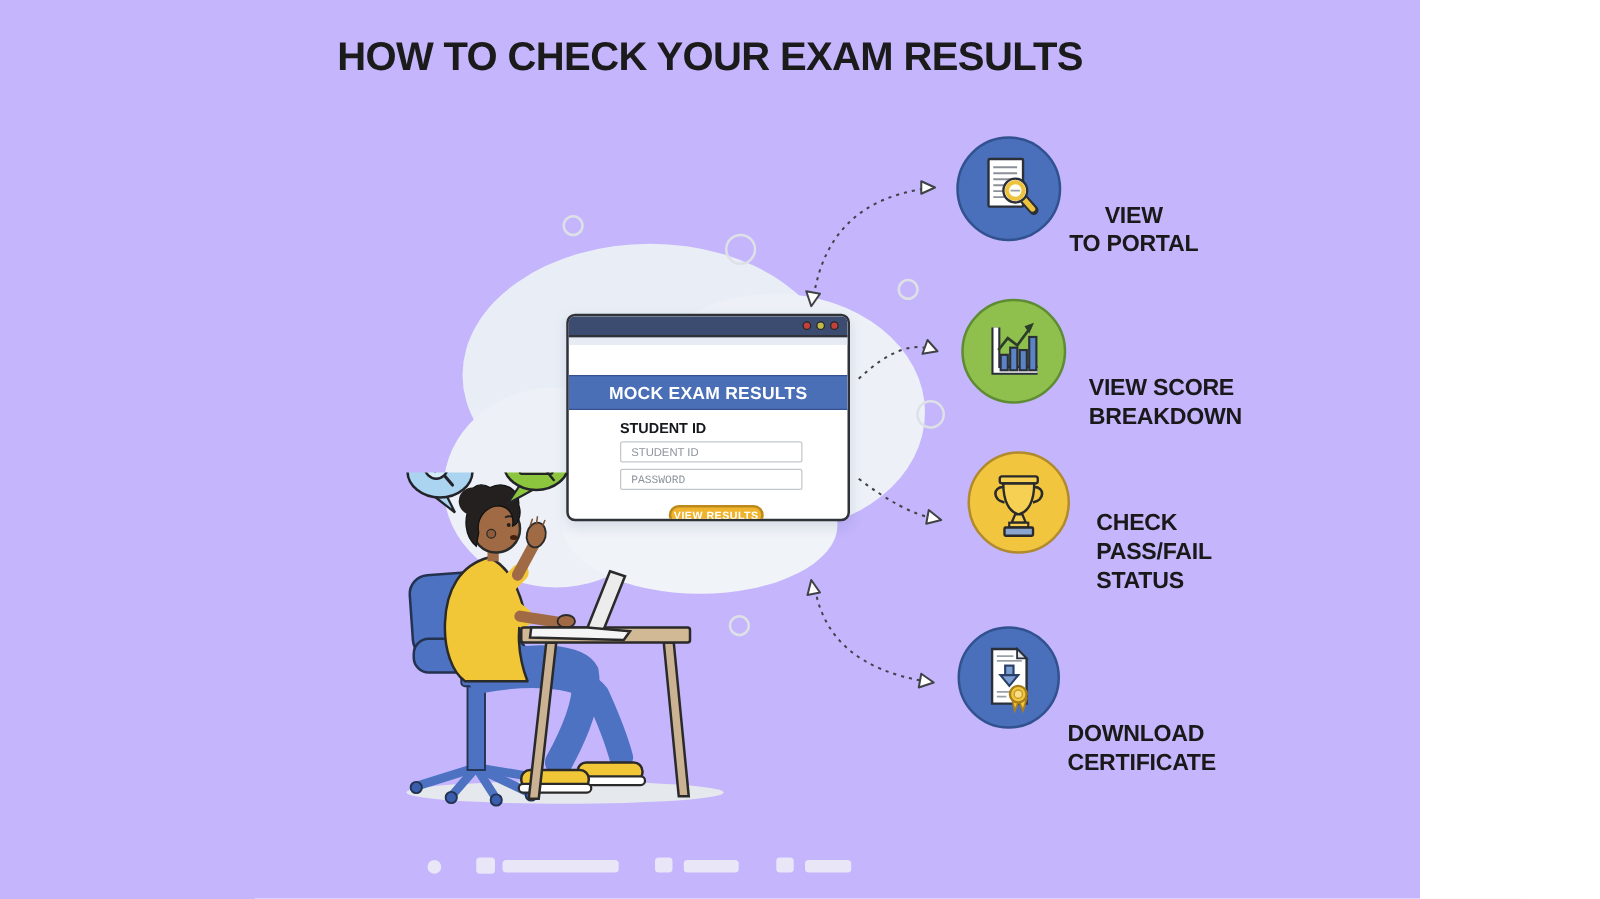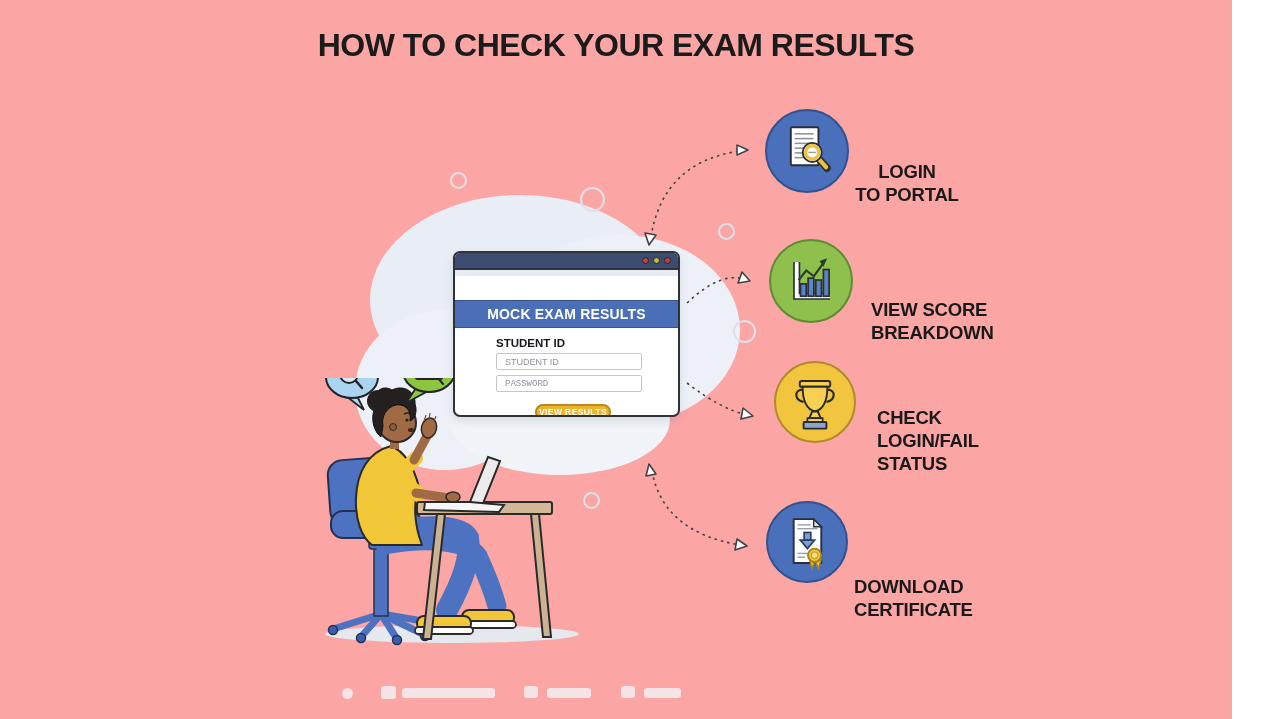--- a/index.html
+++ b/index.html
@@ -1,16 +1,16 @@
 <!DOCTYPE html>
 <html><head>
 <meta charset="utf-8">
 <style>
   html,body{margin:0;padding:0;background:#fff;}
-  .canvas{position:relative;width:1232px;height:719px;background:#fca5a5;overflow:hidden;
+  .canvas{position:relative;width:1136px;height:719px;background:#c4b5fd;overflow:hidden;
           font-family:"Liberation Sans",sans-serif;}
 
   
   .page-title{position:absolute;top:27px;left:0;width:100%;text-align:center;
     font-size:32px;font-weight:bold;letter-spacing:-0.5px;color:#1b1b1b;font-stretch:condensed;}
 
   
   .blob-svg{position:absolute;left:0;top:0;pointer-events:none;}
   .ring{position:absolute;border:2px solid #dde1e6;border-radius:50%;}
   .r1{left:450px;top:172px;width:13px;height:13px;}
@@ -222,21 +222,21 @@
           <line x1="29" y1="49" x2="38" y2="49"></line>
       </g>
       <line x1="55" y1="51" x2="63" y2="60" stroke="#2a2f38" stroke-width="8" stroke-linecap="round"></line>
       <line x1="55" y1="51" x2="62" y2="59" stroke="#edc23c" stroke-width="4.5" stroke-linecap="round"></line>
       <circle cx="47.5" cy="43.5" r="10" fill="#fffdf4" stroke="#2a2f38" stroke-width="2"></circle>
       <circle cx="47.5" cy="43.5" r="7" fill="none" stroke="#edc23c" stroke-width="3.5"></circle>
       <line x1="43.5" y1="43.5" x2="51.5" y2="43.5" stroke="#9aa0a8" stroke-width="1.5"></line>
     </svg>
   </div>
   <div class="steplabel l1">
-    <span>LOGIN</span>
+    <span>VIEW</span>
     <span>TO PORTAL</span>
   </div>
 
   <div class="circle c2" style="background-color: rgb(143, 191, 77); border-color: rgb(94, 140, 51);">
     <svg width="80" height="80" viewBox="0 0 84 84">
       <path d="M27,22 L27,58 L62,58" fill="none" stroke="#2a2f38" stroke-width="7.5"></path>
       <path d="M27,22 L27,58 L62,58" fill="none" stroke="#ffffff" stroke-width="4"></path>
       <g fill="#5b83c5" stroke="#2a2f38" stroke-width="1.8">
         <rect x="31" y="45" width="6" height="13"></rect>
         <rect x="39" y="39" width="6" height="19"></rect>
@@ -257,21 +257,21 @@
       <path d="M28,28 C19,28 19,39 29,41 M54,28 C63,28 63,39 53,41" fill="none" stroke="#2a2a2a" stroke-width="2.2"></path>
       <rect x="25" y="19" width="32" height="6" rx="2" fill="#f6d052" stroke="#2a2a2a" stroke-width="2"></rect>
       <path d="M28,25 C28,40 33,49 41,51 C49,49 54,40 54,25 Z" fill="#f6d052" stroke="#2a2a2a" stroke-width="2"></path>
       <path d="M38,51 L35,58 L47,58 L44,51 Z" fill="#f6d052" stroke="#2a2a2a" stroke-width="2"></path>
       <rect x="33" y="58" width="16" height="4" fill="#f6d052" stroke="#2a2a2a" stroke-width="1.8"></rect>
       <rect x="29" y="62" width="24" height="7" rx="1" fill="#8aa6d0" stroke="#2a2a2a" stroke-width="2"></rect>
     </svg>
   </div>
   <div class="steplabel l3">
     <span>CHECK</span>
-    <span>LOGIN/FAIL</span>
+    <span>PASS/FAIL</span>
     <span>STATUS</span>
   </div>
 
   <div class="circle c4" style="background-color: rgb(74, 112, 187); border-color: rgb(49, 82, 143);">
     <svg width="78" height="78" viewBox="0 0 82 82">
       <path d="M27,17 L48,17 L56,25 L56,63 L27,63 Z" fill="#fff" stroke="#2a2f38" stroke-width="2"></path>
       <path d="M48,17 L48,25 L56,25 Z" fill="#dfe3e8" stroke="#2a2f38" stroke-width="1.5"></path>
       <g stroke="#9aa0a8" stroke-width="1.5">
         <line x1="31" y1="23" x2="45" y2="23"></line>
           <line x1="31" y1="27" x2="52" y2="27"></line>

